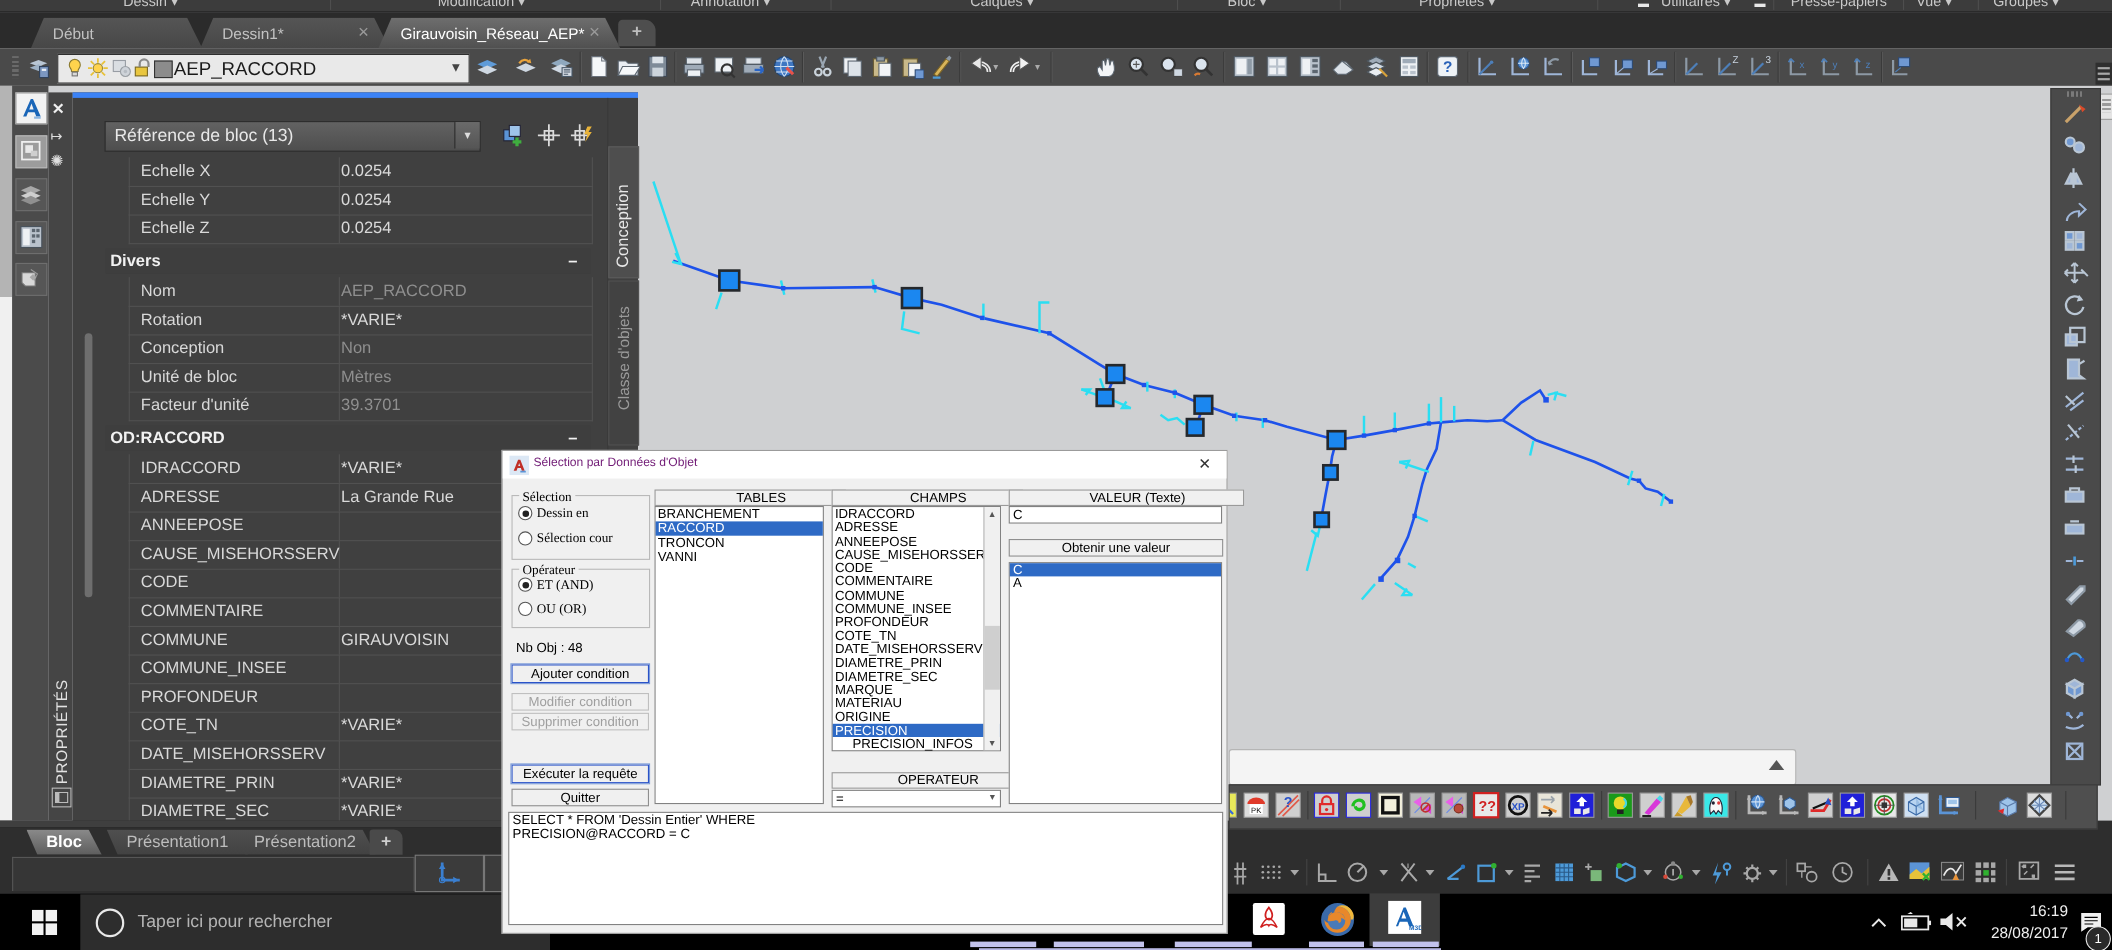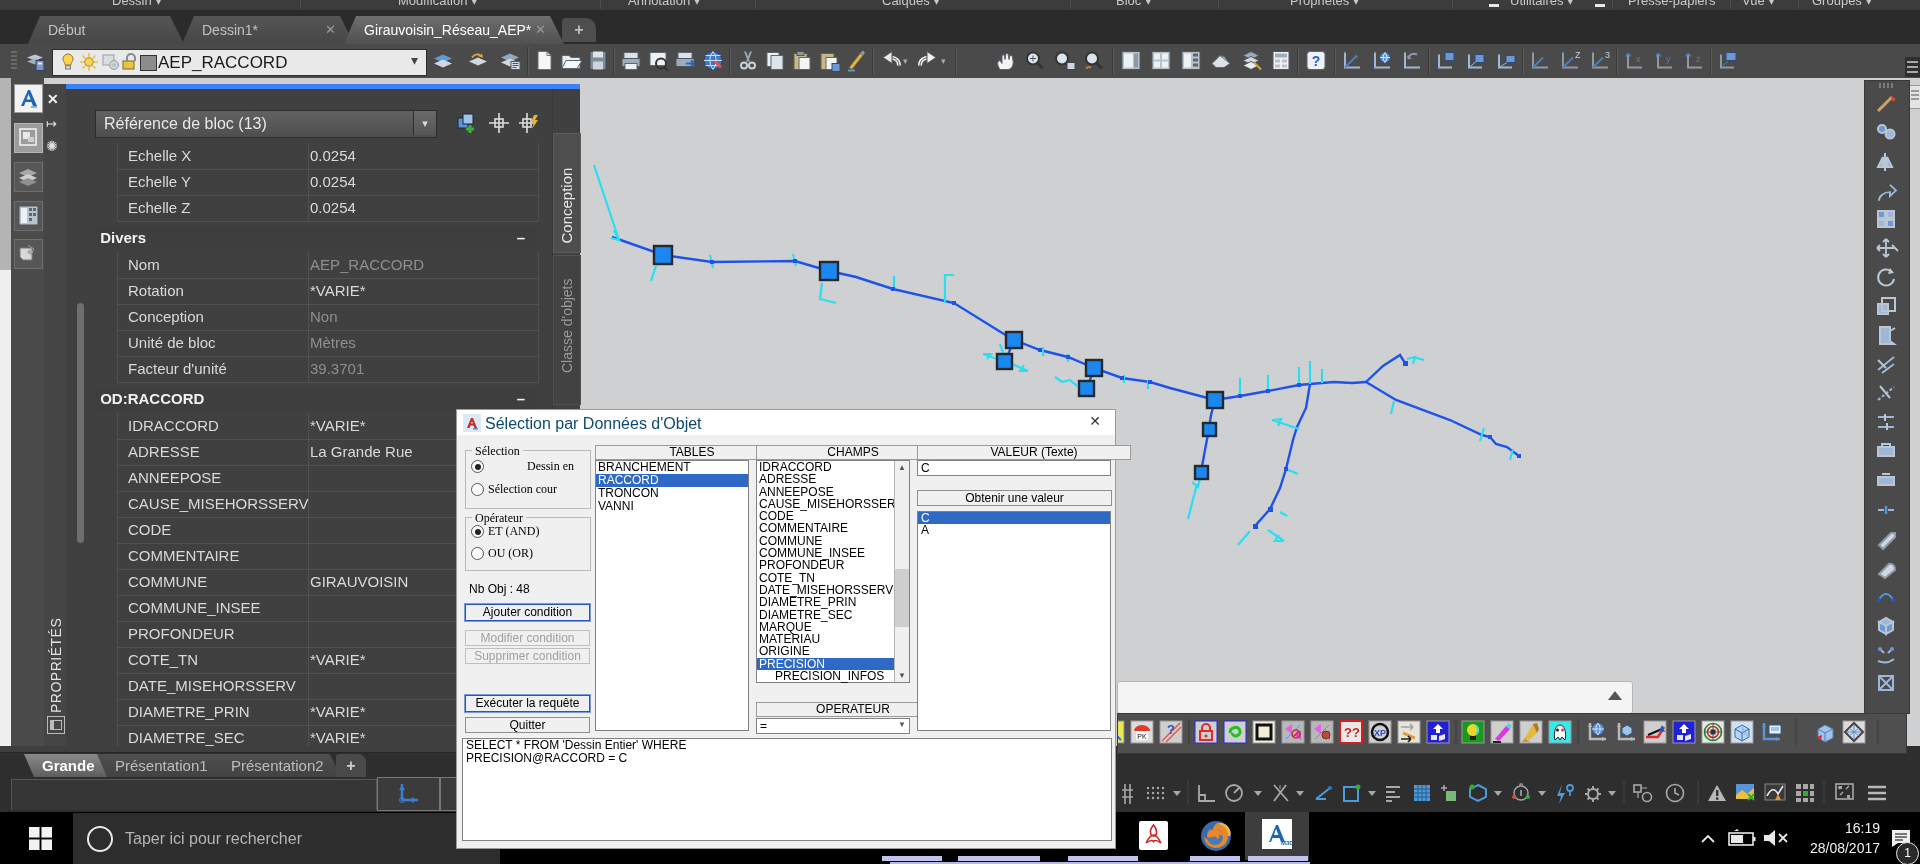--- a/index.html
+++ b/index.html
@@ -680,21 +680,21 @@
   <div style="position:absolute;left:487px;top:44px;width:26px;height:118px;background:#4e4e4e;border:1px solid #5c5c5c;">
       <span style="position:absolute;left:-38px;top:51px;transform:rotate(-90deg);width:100px;color:#e8e8e8;font-size:15px;">Conception</span>
     </div>
   <div style="position:absolute;left:487px;top:166px;width:26px;height:148px;background:#424242;border:1px solid #515151;">
       <span style="position:absolute;left:-30px;top:66px;transform:rotate(-90deg);width:86px;color:#9a9a9a;font-size:14px;white-space:nowrap;">Classe d'objets</span>
     </div>
 </div>
 <div class="abs" id="bottomzone">
   <div style="position:absolute;left:0;top:0;width:1115px;height:6px;background:#3f3f3f;border-bottom:1px solid #272727;"></div>
   <div style="position:absolute;left:11px;top:33px;width:364px;height:30px;background:#363636;border:1px solid #565656;border-bottom:none;"></div>
-  <div class="mtab active" style="left:24px;">Grande</div>
+  <div class="mtab active" style="left:24px;">Bloc</div>
   <div class="mtab" style="left:97px;">Présentation1</div>
   <div class="mtab" style="left:213px;">Présentation2</div>
   <div style="position:absolute;left:336px;top:8px;width:30px;height:23px;background:#4a4a4a;border-radius:3px 8px 0 0;color:#cfcfcf;text-align:center;line-height:23px;font-weight:bold;">+</div>
   <div style="position:absolute;left:377px;top:31px;width:61px;height:32px;background:#3b3b3b;border:1px solid #777;"><svg width="59" height="30" viewBox="0 0 59 30">
         <path d="M24 6v16h16m-16-16l0 0M24 22l0 0" stroke="#3a7fd0" stroke-width="2.5" fill="none"></path>
         <path d="M24 7l-3 5h6zM39 22l-5-3v6z" fill="#3a7fd0"></path>
         <circle cx="24" cy="22" r="2.5" fill="none" stroke="#3a7fd0"></circle>
       </svg></div>
   <div style="position:absolute;left:440px;top:31px;width:61px;height:32px;background:#3b3b3b;border:1px solid #777;"><svg width="59" height="30" viewBox="0 0 59 30">
         <path d="M25 16V5m0 11l12-7m-12 7l8 9" stroke="#c8c8c8" stroke-width="1.6" fill="none"></path>
@@ -989,29 +989,29 @@
   </svg>
 </div>
 <div class="abs" id="dlg">
   <div id="dlgtitle">
     <svg style="position:absolute;left:6px;top:4px" width="18" height="18" viewBox="0 0 18 18">
         <rect width="18" height="18" fill="#dce8f5"></rect>
         <path d="M4 14L8 4h2l4 10h-2.6l-.9-2.6H7.5L6.6 14z" fill="#c03028"></path>
         <path d="M8.1 9.6h1.8L9 6.9z" fill="#dce8f5"></path>
         <path d="M10 14h5v1.6h-5z" fill="#5b94d6"></path>
       </svg>
-    <span style="position:absolute;left:28px;top:5px;font-size:16px;color:#0c4a6e;">Sélection par Données d'Objet</span>
+    <span style="position:absolute;left:28px;top:5px;font-size:11px;color:#701a75;">Sélection par Données d'Objet</span>
     <span style="position:absolute;right:14px;top:3px;font-size:14px;color:#333;">✕</span>
   </div>
   <div class="gbox" style="left:8px;top:40px;width:124px;height:57px;">
     <span class="glab">Sélection</span>
     <span style="position:absolute;left:5px;top:9px;width:11px;height:11px;border:1px solid #555;border-radius:50%;background:#fff;">
         <span style="position:absolute;left:2.5px;top:2.5px;width:6px;height:6px;border-radius:50%;background:#222;"></span>
       </span>
-    <span style="position:absolute;left:22px;top:8px;margin-left:39px;">Dessin en</span>
+    <span style="position:absolute;left:22px;top:8px;">Dessin en</span>
     <span style="position:absolute;left:5px;top:32px;width:11px;height:11px;border:1px solid #555;border-radius:50%;background:#fff;"></span>
     <span style="position:absolute;left:22px;top:31px;">Sélection cour</span>
   </div>
   <div class="gbox" style="left:8px;top:107px;width:124px;height:52px;">
     <span class="glab">Opérateur</span>
     <span style="position:absolute;left:5px;top:7px;width:11px;height:11px;border:1px solid #555;border-radius:50%;background:#fff;">
         <span style="position:absolute;left:2.5px;top:2.5px;width:6px;height:6px;border-radius:50%;background:#222;"></span>
       </span>
     <span style="position:absolute;left:22px;top:6px;">ET (AND)</span>
     <span style="position:absolute;left:5px;top:29px;width:11px;height:11px;border:1px solid #555;border-radius:50%;background:#fff;"></span>

